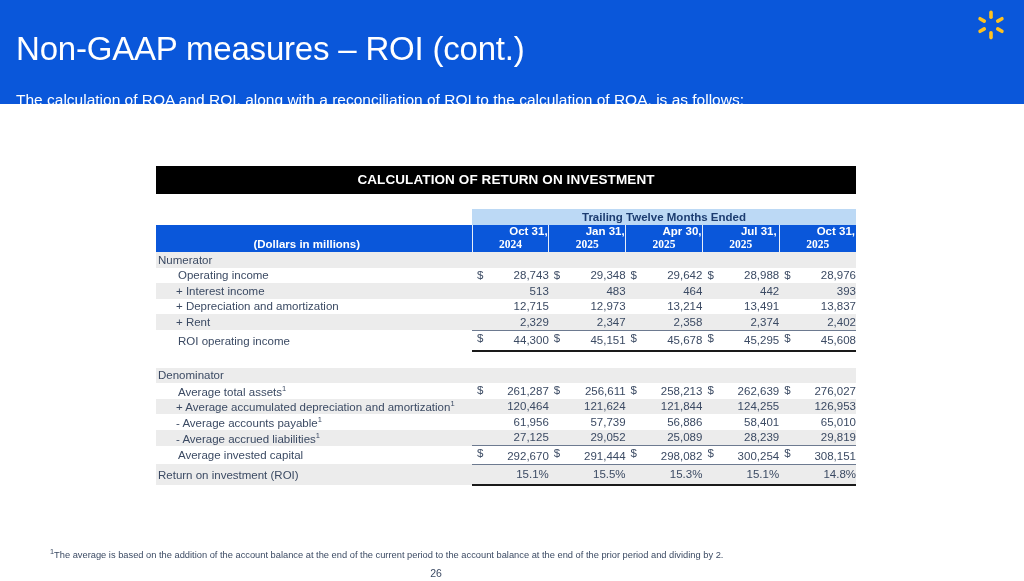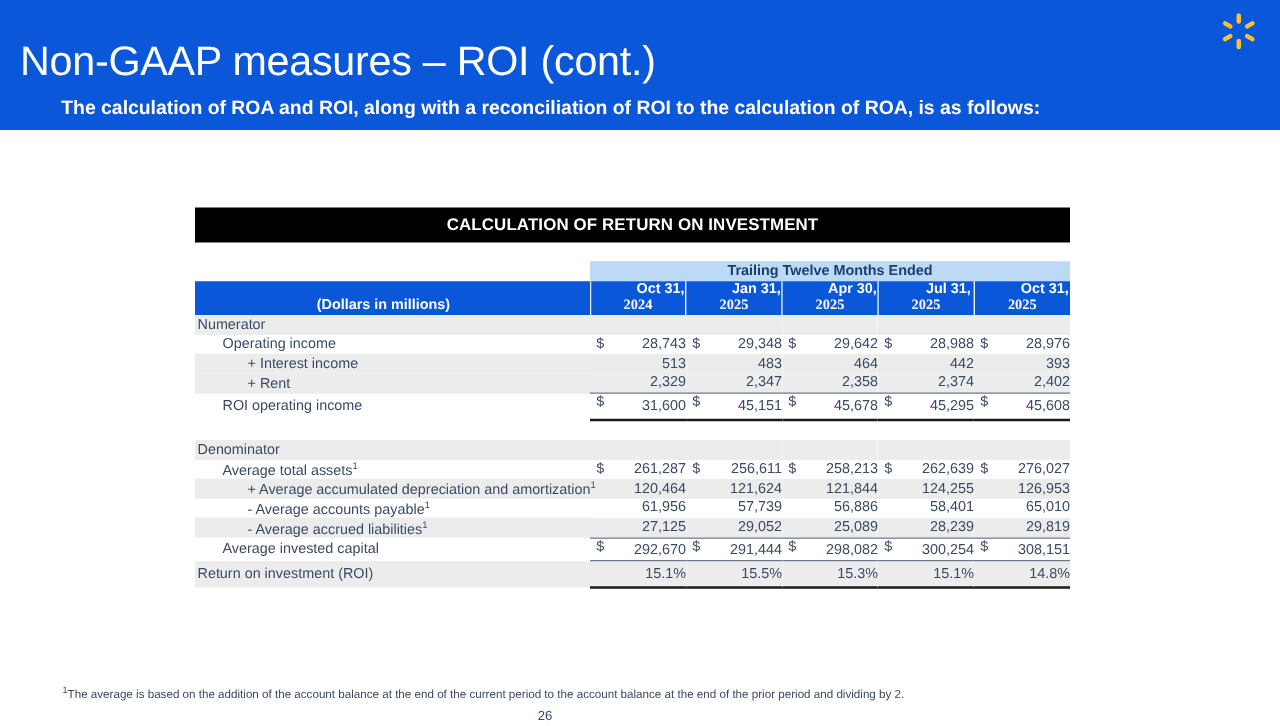--- a/index.html
+++ b/index.html
@@ -32,26 +32,25 @@
     top: 30px;
     font-size: 33px;
     font-weight: 400;
     color: #ffffff;
     letter-spacing: -0.2px;
     white-space: nowrap;
   }
   .slide-subtitle {
     position: absolute;
     left: 16px;
-    top: 78px;
+    top: 91px;
     font-size: 15.5px;
-    font-weight: 700;
+    font-weight: 400;
     color: #ffffff;
     white-space: nowrap;
-    margin-left: 33px;
   }
   .spark-logo {
     position: absolute;
     right: 18px;
     top: 10px;
     width: 30px;
     height: 30px;
   }
 
   
@@ -120,21 +119,21 @@
     height: 15.5px;
   }
   .r-label {
     font-size: 11.5px;
     color: #3b4a63;
     padding-left: 2px;
     white-space: nowrap;
     text-align: left;
   }
   .r-label.ind1 { padding-left: 22px; }
-  .r-label.ind2 { padding-left: 42px; }
+  .r-label.ind2 { padding-left: 20px; }
   .r-label.ind0 { padding-left: 2px; margin-top: 27px; }
 
   .cell {
     position: relative;
     text-align: right;
     font-size: 11.5px;
     color: #3b4a63;
     padding: 1px 6px 1px 4px;
     white-space: nowrap;
   }
@@ -252,31 +251,39 @@
           <td class="cell"><span class="dol">$</span><span>28,976</span></td>
         </tr>
         <tr class="stripe">
           <td class="r-label ind2">+ Interest income</td>
           <td class="cell"><span>513</span></td>
           <td class="cell"><span>483</span></td>
           <td class="cell"><span>464</span></td>
           <td class="cell"><span>442</span></td>
           <td class="cell"><span>393</span></td>
         </tr>
+        <tr>
+          <td class="r-label ind2">+ Depreciation and amortization</td>
+          <td class="cell"><span>12,715</span></td>
+          <td class="cell"><span>12,973</span></td>
+          <td class="cell"><span>13,214</span></td>
+          <td class="cell"><span>13,491</span></td>
+          <td class="cell"><span>13,837</span></td>
+        </tr>
         <tr class="stripe">
           <td class="r-label ind2">+ Rent</td>
           <td class="cell"><span>2,329</span></td>
           <td class="cell"><span>2,347</span></td>
           <td class="cell"><span>2,358</span></td>
           <td class="cell"><span>2,374</span></td>
           <td class="cell"><span>2,402</span></td>
         </tr>
         <tr>
           <td class="r-label ind1">ROI operating income</td>
-          <td class="cell rule-top rule-bot"><span class="dol">$</span><span>31,600</span></td>
+          <td class="cell rule-top rule-bot"><span class="dol">$</span><span>44,300</span></td>
           <td class="cell rule-top rule-bot"><span class="dol">$</span><span>45,151</span></td>
           <td class="cell rule-top rule-bot"><span class="dol">$</span><span>45,678</span></td>
           <td class="cell rule-top rule-bot"><span class="dol">$</span><span>45,295</span></td>
           <td class="cell rule-top rule-bot"><span class="dol">$</span><span>45,608</span></td>
         </tr>
         <tr class="spacer">
           <td colspan="6"></td>
         </tr>
         <tr class="stripe">
           <td class="r-label ind0">Denominator</td>

